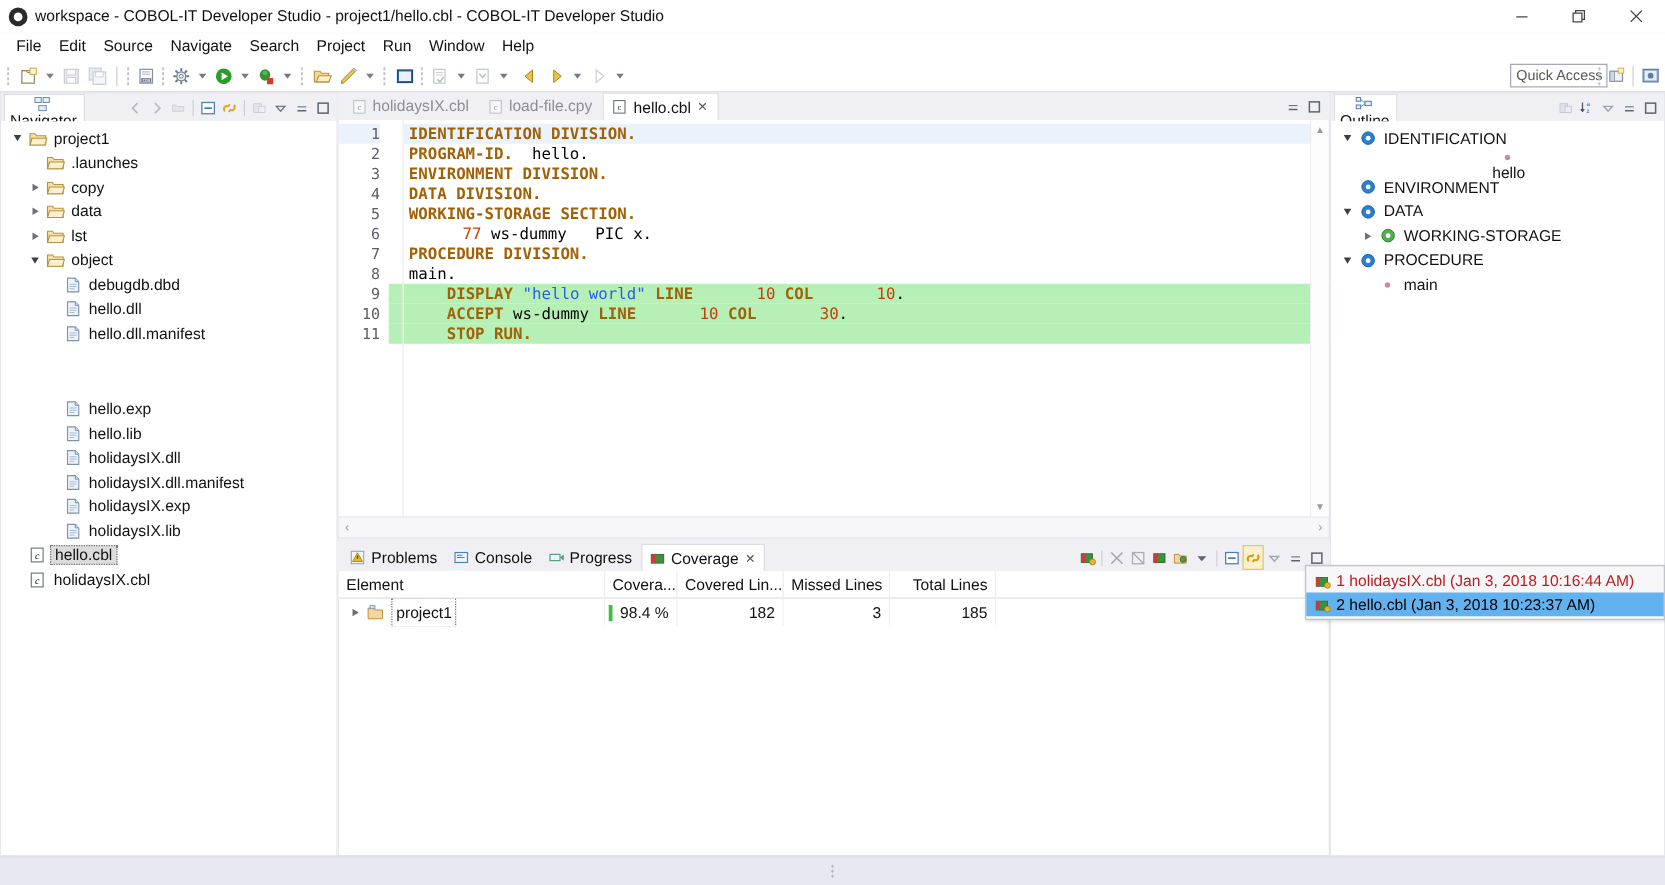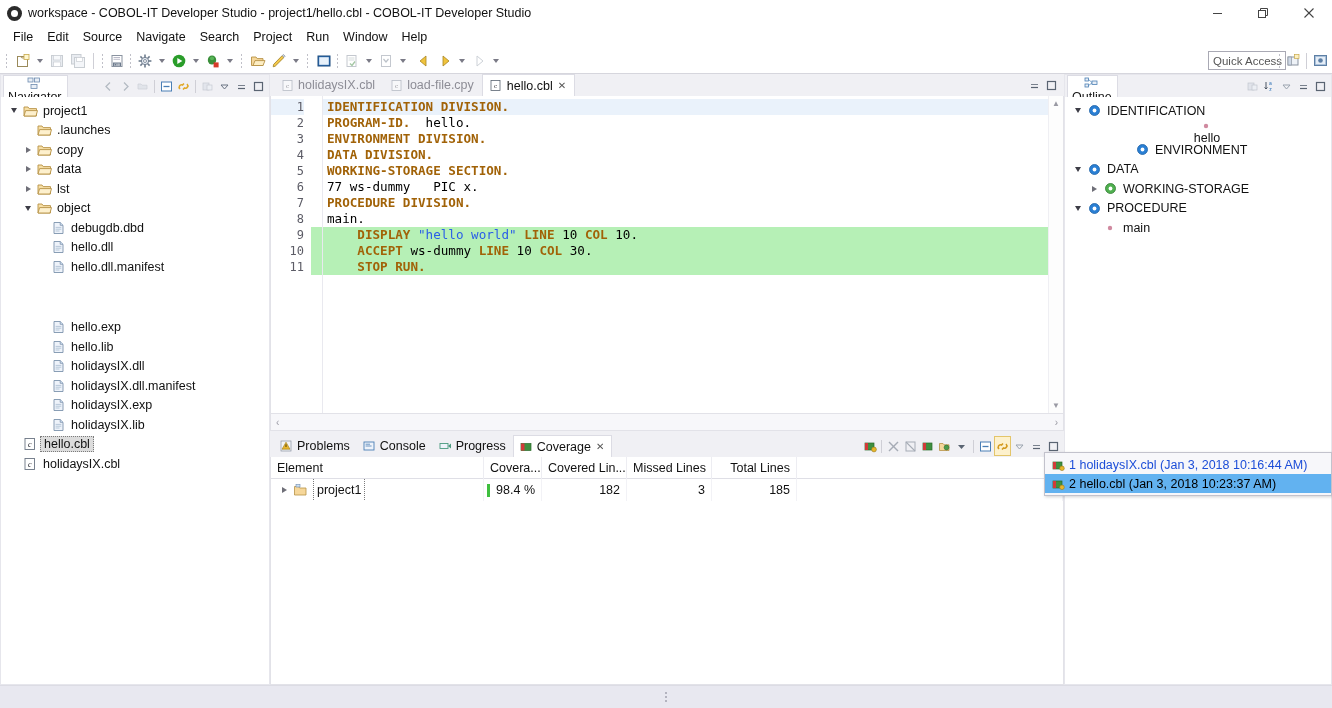--- a/index.html
+++ b/index.html
@@ -267,21 +267,21 @@
     line-height: 16px;
     white-space: pre;
     background:#ffffff;
   }
   .code-line { height:16px; line-height:16px; padding-left:4px; }
   .code-line.cur { background:#eaf2fb; }
   .code-line.cov { background:#b6f0b6; }
   .k  { color:#a16207; font-weight:bold; }  
   .id { color:#000000; }
   .s  { color:#2a5ee8; }                    
-  .n  { color:#000000; }                    
+  .n  { color:#c2410c;margin-left:43px; }                    
   .editor-vscroll {
     position:absolute; right:0; top:0; bottom:0; width:15px;
     background:#fdfdfd; border-left:1px solid #efeff3;
   }
   .sb-arrow {
     height:15px; display:flex; align-items:center; justify-content:center;
     color:#9a9aa4; font-size:8px;
   }
   .editor-hscroll {
     height:17px; min-height:17px;
@@ -370,21 +370,21 @@
     left: 1044px; top: 452px;
     width: 288px;
     background:#f7f7fa;
     border:1px solid #c2c2cc;
     box-shadow: 1px 1px 3px rgba(0,0,0,0.18);
     z-index: 50;
     padding: 2px 0;
   }
   .dd-item {
     height:19px; display:flex; align-items:center;
-    font-size:12.5px; color:#1d4ed8; padding-left:4px;
+    font-size:12.5px; color:#b91c1c; padding-left:4px;
     white-space:nowrap;
   }
   .dd-item.selected { background:#62b2f0; color:#000; }
 
   
   .statusbar {
     height:23px; min-height:23px;
     background:#e8e8f0;
     border-top:1px solid #dcdce4;
     display:flex; align-items:center; justify-content:center;
@@ -1165,21 +1165,21 @@
               </div>
               <div class="tree-row" style="padding-left: 22px; flex-direction: column;">
                 <span class="twisty"></span>
                 <span class="ico">
                   <svg width="10" height="10" viewBox="0 0 10 10">
                     <circle cx="5" cy="5" r="2.2" fill="#d08aa0"></circle>
                   </svg>
                 </span>
                 <span class="tree-label">hello</span>
               </div>
-              <div class="tree-row" style="padding-left: 6px; margin-left: 48px;">
+              <div class="tree-row" style="padding-left: 6px;">
                 <span class="twisty"></span>
                 <span class="ico">
                   <svg width="13" height="13" viewBox="0 0 13 13">
                     <circle cx="6.5" cy="6.5" r="5" fill="#2a7fd4" stroke="#1a5fa4" stroke-width="0.8"></circle>
                     <circle cx="6.5" cy="6.5" r="1.9" fill="#ffffff"></circle>
                   </svg>
                 </span>
                 <span class="tree-label">ENVIRONMENT</span>
               </div>
               <div class="tree-row" style="padding-left: 6px;">

